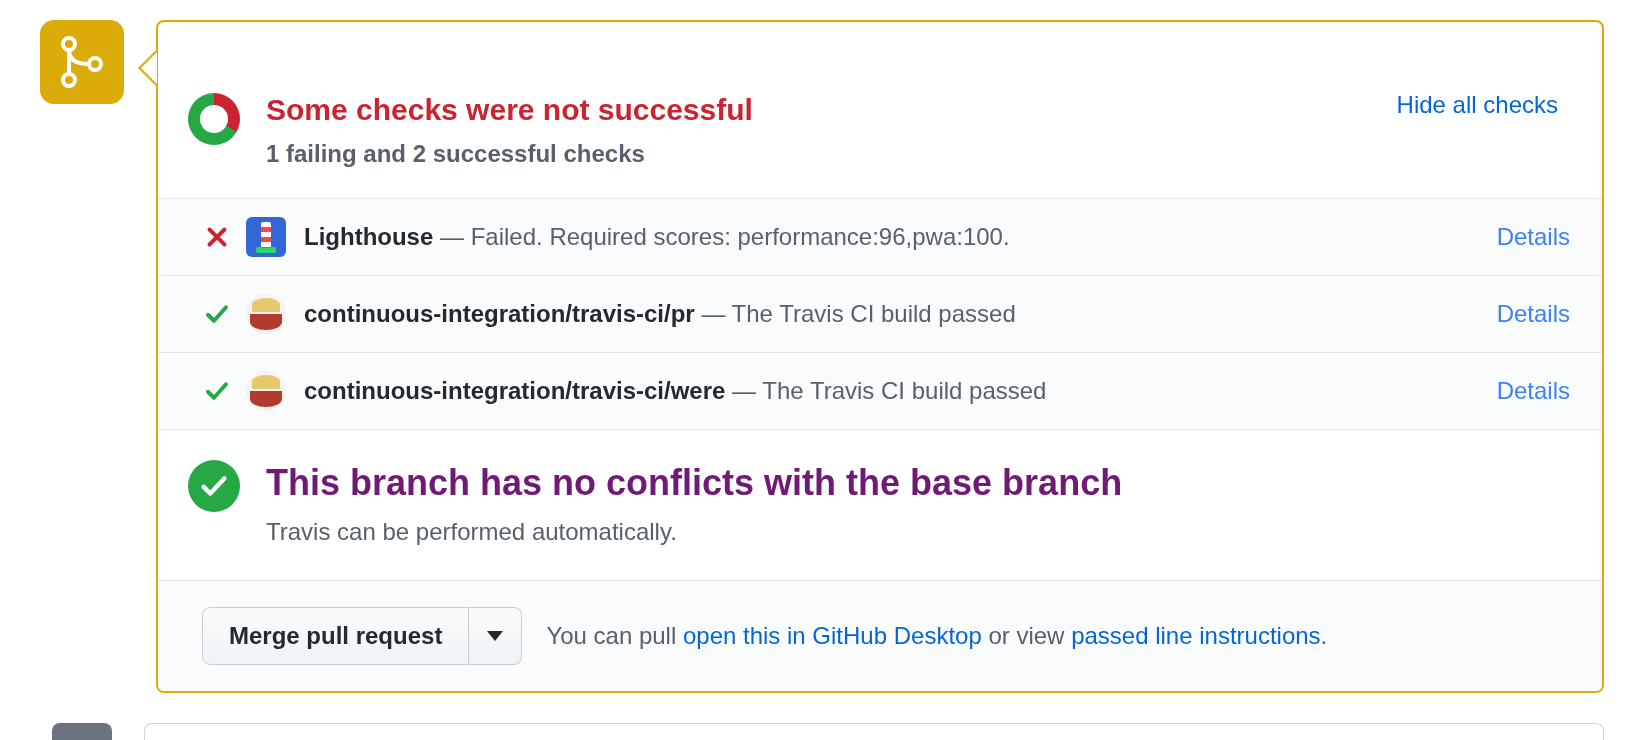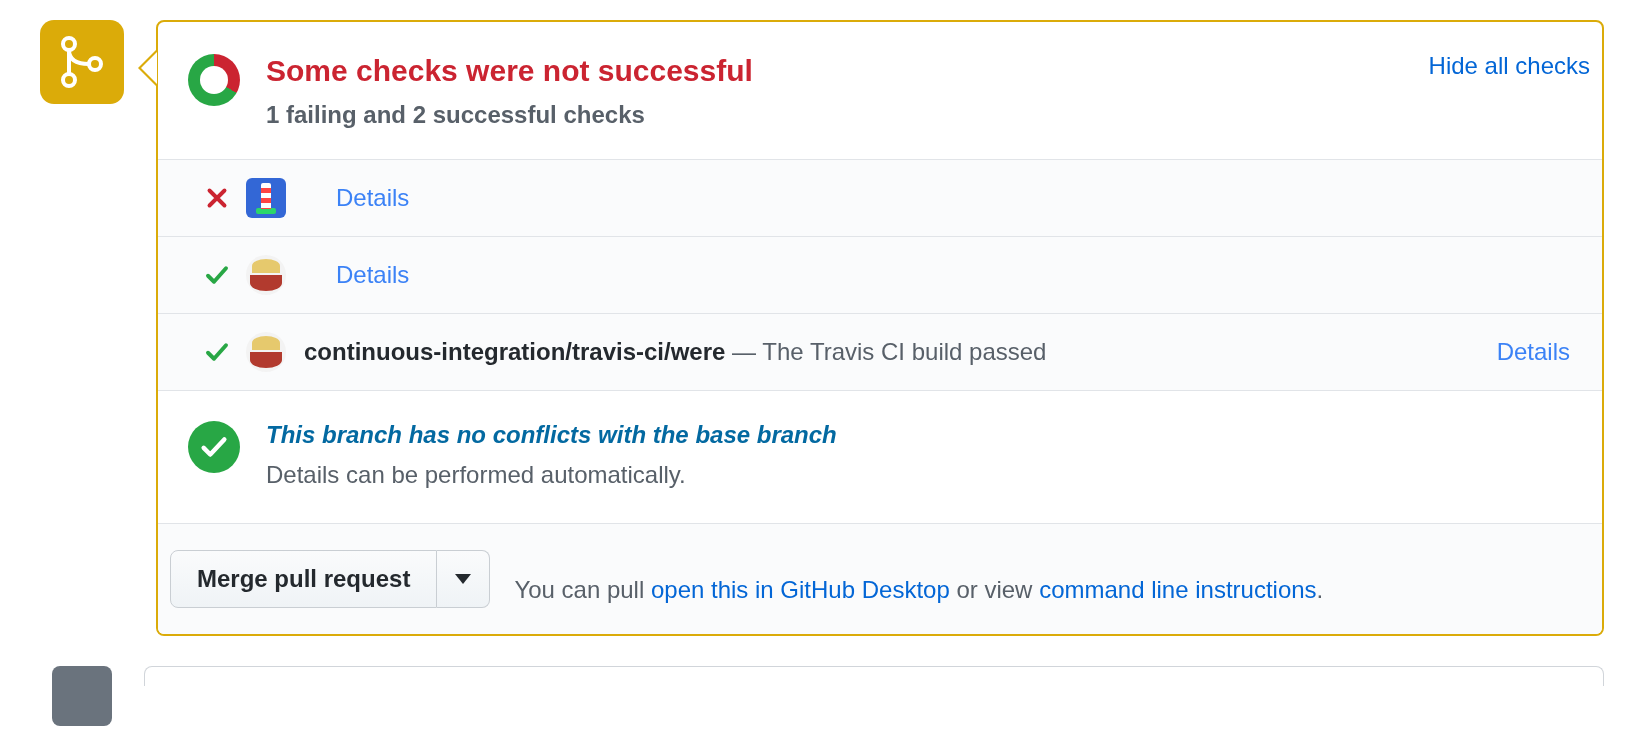--- a/index.html
+++ b/index.html
@@ -61,21 +61,22 @@
     border-right: 16px solid #ffffff;
   }
 
   .panel {
     border: 2px solid #dbab09;
     border-radius: 8px;
     overflow: hidden;
   }
 
   .section {
-    padding: 26px 12px 26px 30px;
+    padding: 26px 44px 26px 30px;
+    margin-top: 39px;
   }
 
   .header-section {
     display: flex;
     align-items: flex-start;
   }
 
   .donut {
     width: 52px;
     height: 52px;
@@ -221,37 +222,36 @@
     background: #28a745;
     display: flex;
     align-items: center;
     justify-content: center;
     margin-right: 26px;
     margin-top: 4px;
     flex: 0 0 auto;
   }
   .conflict-title {
     margin: 0;
-    font-size: 24px;
+    font-size: 36px;
     font-weight: 600;
-    color: #0369a1;
-    font-style: italic;
+    color: #701a75;
   }
   .conflict-sub {
     margin: 4px 0 0 0;
     color: #586069;
     font-size: 24px;
   }
 
   .merge-section {
     border-top: 1px solid #e1e4e8;
     background: #fafbfc;
-    padding: 26px 12px;
-    display: flex;
-    align-items: flex-end;
+    padding: 26px 44px;
+    display: flex;
+    align-items: center;
     gap: 24px;
   }
 
   .btn-group {
     display: inline-flex;
     border-radius: 8px;
   }
   .btn {
     background: linear-gradient(#fafbfc, #eff3f6);
     border: 1px solid #c9ced3;
@@ -341,30 +341,40 @@
 
       <div class="checks">
 
         <div class="check-row">
           <div class="status-col">
             <svg width="24" height="24" viewBox="0 0 16 16" fill="#cb2431">
                 <path d="M3 3l10 10M13 3L3 13" stroke="#cb2431" stroke-width="2.6" stroke-linecap="round"></path>
               </svg>
           </div>
           <div class="avatar lighthouse"></div>
+          <div class="context">
+            <strong>Lighthouse</strong>
+            <span class="dash"> — </span>
+            <span class="desc">Failed. Required scores: performance:96,pwa:100.</span>
+          </div>
           <a href="#" class="details-link">Details</a>
         </div>
 
         <div class="check-row">
           <div class="status-col">
             <svg width="24" height="24" viewBox="0 0 16 16" fill="none">
                 <path d="M2 8.5l4 4L14 3.5" stroke="#28a745" stroke-width="2.6" stroke-linecap="round" stroke-linejoin="round"></path>
               </svg>
           </div>
           <div class="avatar travis"></div>
+          <div class="context">
+            <strong>continuous-integration/travis-ci/pr</strong>
+            <span class="dash"> — </span>
+            <span class="desc">The Travis CI build passed</span>
+          </div>
           <a href="#" class="details-link">Details</a>
         </div>
 
         <div class="check-row">
           <div class="status-col">
             <svg width="24" height="24" viewBox="0 0 16 16" fill="none">
                 <path d="M2 8.5l4 4L14 3.5" stroke="#28a745" stroke-width="2.6" stroke-linecap="round" stroke-linejoin="round"></path>
               </svg>
           </div>
           <div class="avatar travis"></div>
@@ -379,33 +389,33 @@
       </div>
 
       <div class="conflict-section">
         <div class="check-circle">
           <svg width="30" height="30" viewBox="0 0 16 16" fill="none">
               <path d="M2.5 8.5l3.5 3.5L13.5 4" stroke="#fff" stroke-width="2.4" stroke-linecap="round" stroke-linejoin="round"></path>
             </svg>
         </div>
         <div>
           <h3 class="conflict-title">This branch has no conflicts with the base branch</h3>
-          <p class="conflict-sub">Details can be performed automatically.</p>
+          <p class="conflict-sub">Travis can be performed automatically.</p>
         </div>
       </div>
 
       <div class="merge-section">
         <div class="btn-group">
           <button class="btn btn-main">Merge pull request</button>
           <button class="btn btn-drop">
             <span class="caret"></span>
           </button>
         </div>
         <div class="merge-hint">
-          <span>You can pull </span><a href="#">open this in GitHub Desktop</a><span> or view </span><a href="#">command line instructions</a><span>.</span>
+          <span>You can pull </span><a href="#">open this in GitHub Desktop</a><span> or view </span><a href="#">passed line instructions</a><span>.</span>
         </div>
       </div>
 
     </div>
 
   </div>
 </div>
 
 <div class="next-block-hint" aria-hidden="true">
   <div class="avatar-ghost"></div>

